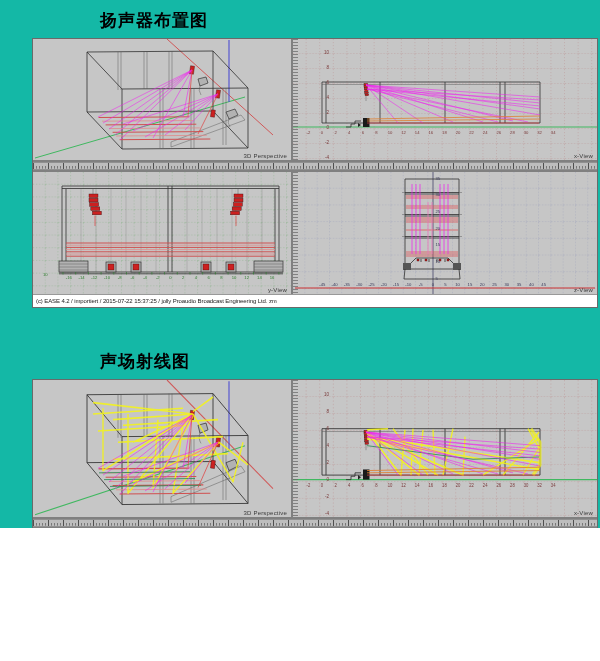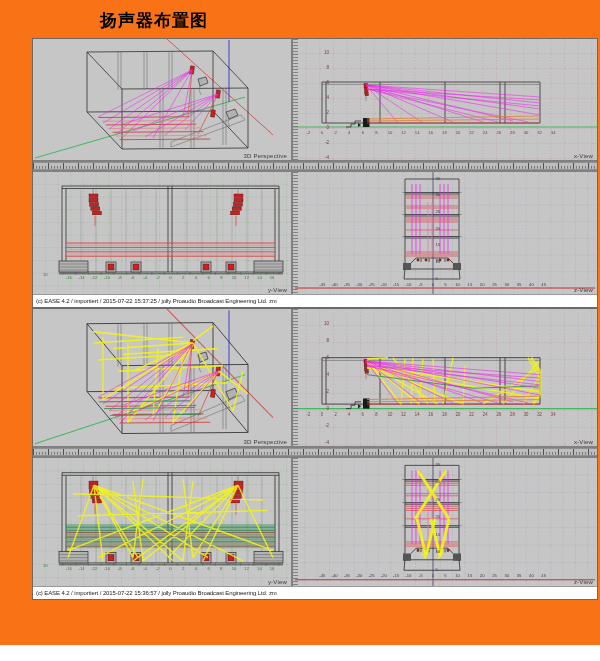--- a/index.html
+++ b/index.html
@@ -1,16 +1,16 @@
 <!DOCTYPE html>
 <html style="--paneBg: #c6c6c6; --figDivider: #808080; --gridRed: #b46a6a; --gridGreen: #55a055; --gridBlue: #7880b0; --outline: #303030; --rayMagenta: #f020f0; --rayRed: #e04040; --rayOrange: #e08030; --rayYellow: #f4f414; --greenRay: #2e8b57; --axisGreen: #40b860; --axisRed: #d05858; --axisBlue: #5858d0; --speakerRed: #cc2020; --audienceRed: #d05050; --tickRed: #7a3a3a; --tickGreen: #2f7d2f; --zAxisRed: #cc3333; --statusBg: #ffffff;"><head>
 <meta charset="utf-8">
 <style>
   html,body{margin:0;padding:0;background:#ffffff;}
-  .page{width:600px;height:645px;background:#f97316;font-family:"Liberation Sans",sans-serif;overflow:hidden;}
+  .page{width:600px;height:528px;background:#14b8a6;font-family:"Liberation Sans",sans-serif;overflow:hidden;}
   .fig-title{margin:0;padding:9px 0 6px 100px;font-size:17px;font-weight:bold;color:#000;letter-spacing:1px;}
   .fig-title.second{padding-top:42px;}
   .figure{width:564px;margin-left:32px;border:1px solid #6a6a6a;background:var(--figDivider);}
   .fig-grid{display:grid;grid-template-columns:258px 304px;gap:2px;background:var(--figDivider);}
   .f1 .fig-grid{grid-template-rows:121px 8px 122px;}
   .f2 .fig-grid{grid-template-rows:137px 8px 128px;}
   .pane{position:relative;background:var(--paneBg);overflow:hidden;}
   .pane svg{display:block;}
   .pane-label{position:absolute;right:4px;bottom:1px;font-size:6px;color:#3a3a3a;letter-spacing:.2px;}
   .pane.right::before{content:"";position:absolute;left:0;top:0;width:5px;height:100%;
@@ -326,20 +326,21 @@
               <text x="142.5" y="91.0">10</text>
               <text x="142.5" y="107.7">5</text>
             </g>
         </svg>
         <span class="pane-label">z-View</span>
       </div>
     </div>
     <div class="statusbar">(c) EASE 4.2  / importiert  / 2015-07-22 15:37:25 / jolly Proaudio Broadcast Engineering Ltd. zm</div>
   </div>
 
+  <div class="fig-title second">声场射线图</div>
 
   <div class="figure f2">
     <div class="fig-grid">
       <div class="pane">
         <svg width="258" height="137" viewBox="0 0 258 121" preserveAspectRatio="none">
           <use href="#scene-3d"></use>
           <use href="#rays-3d-yellow"></use>
           <use href="#rays-3d-magenta"></use>
         </svg>
         <span class="pane-label">3D Perspective</span>

